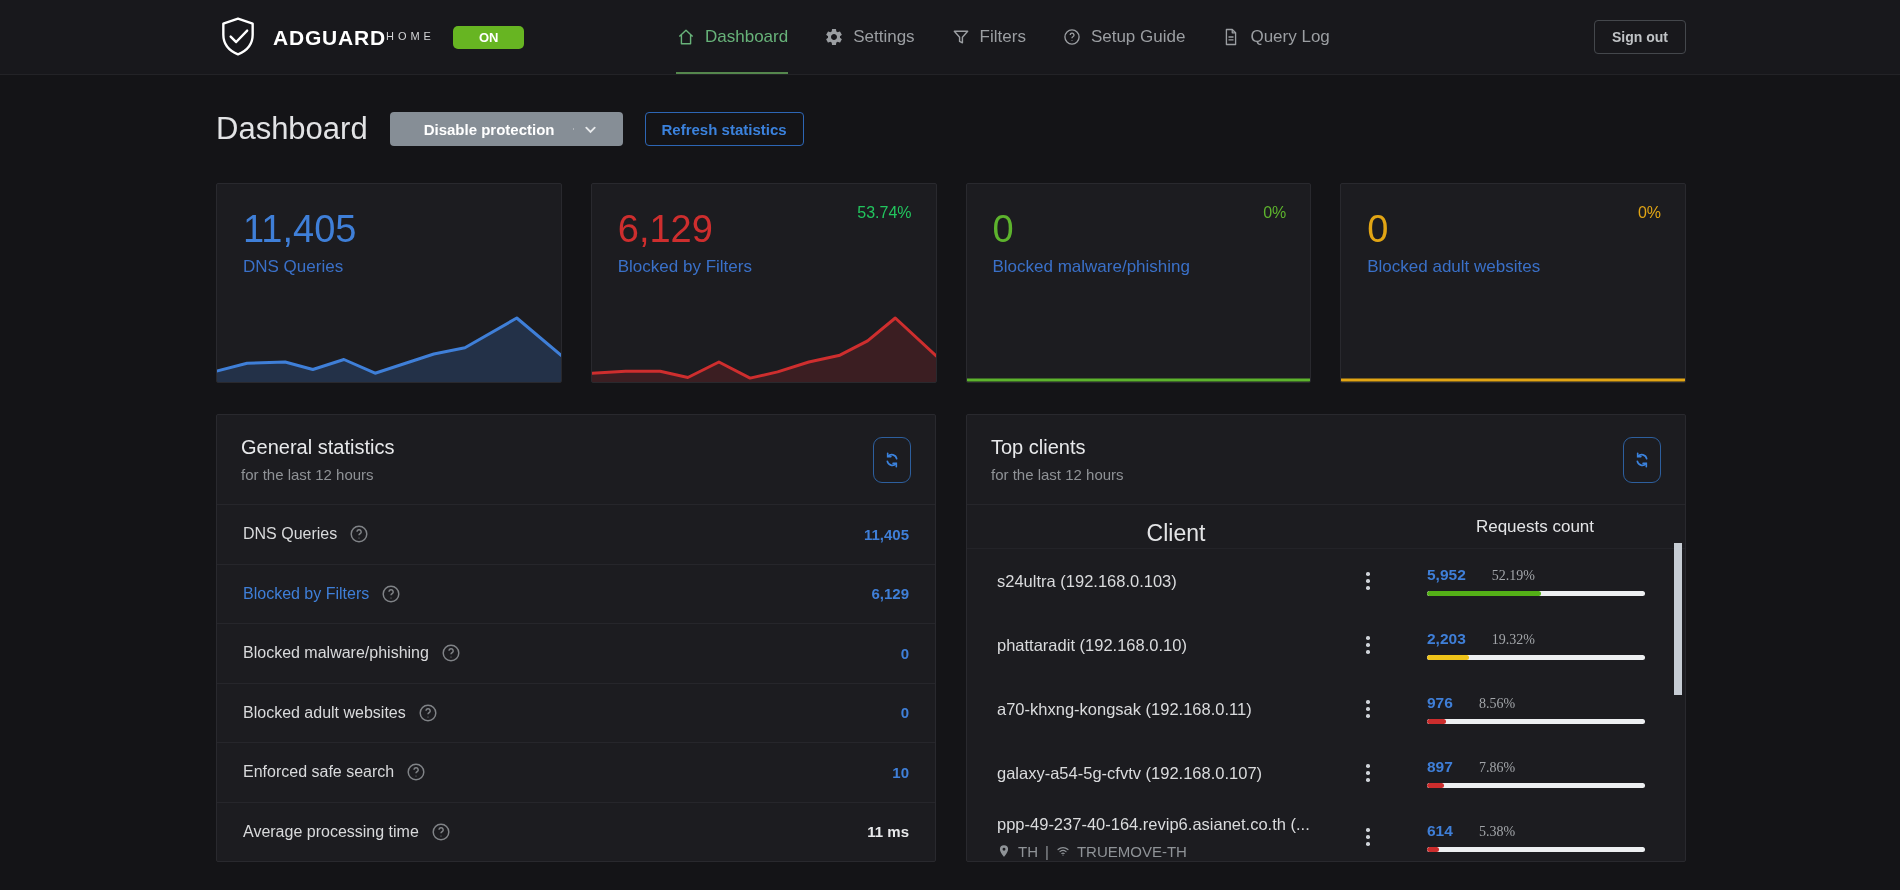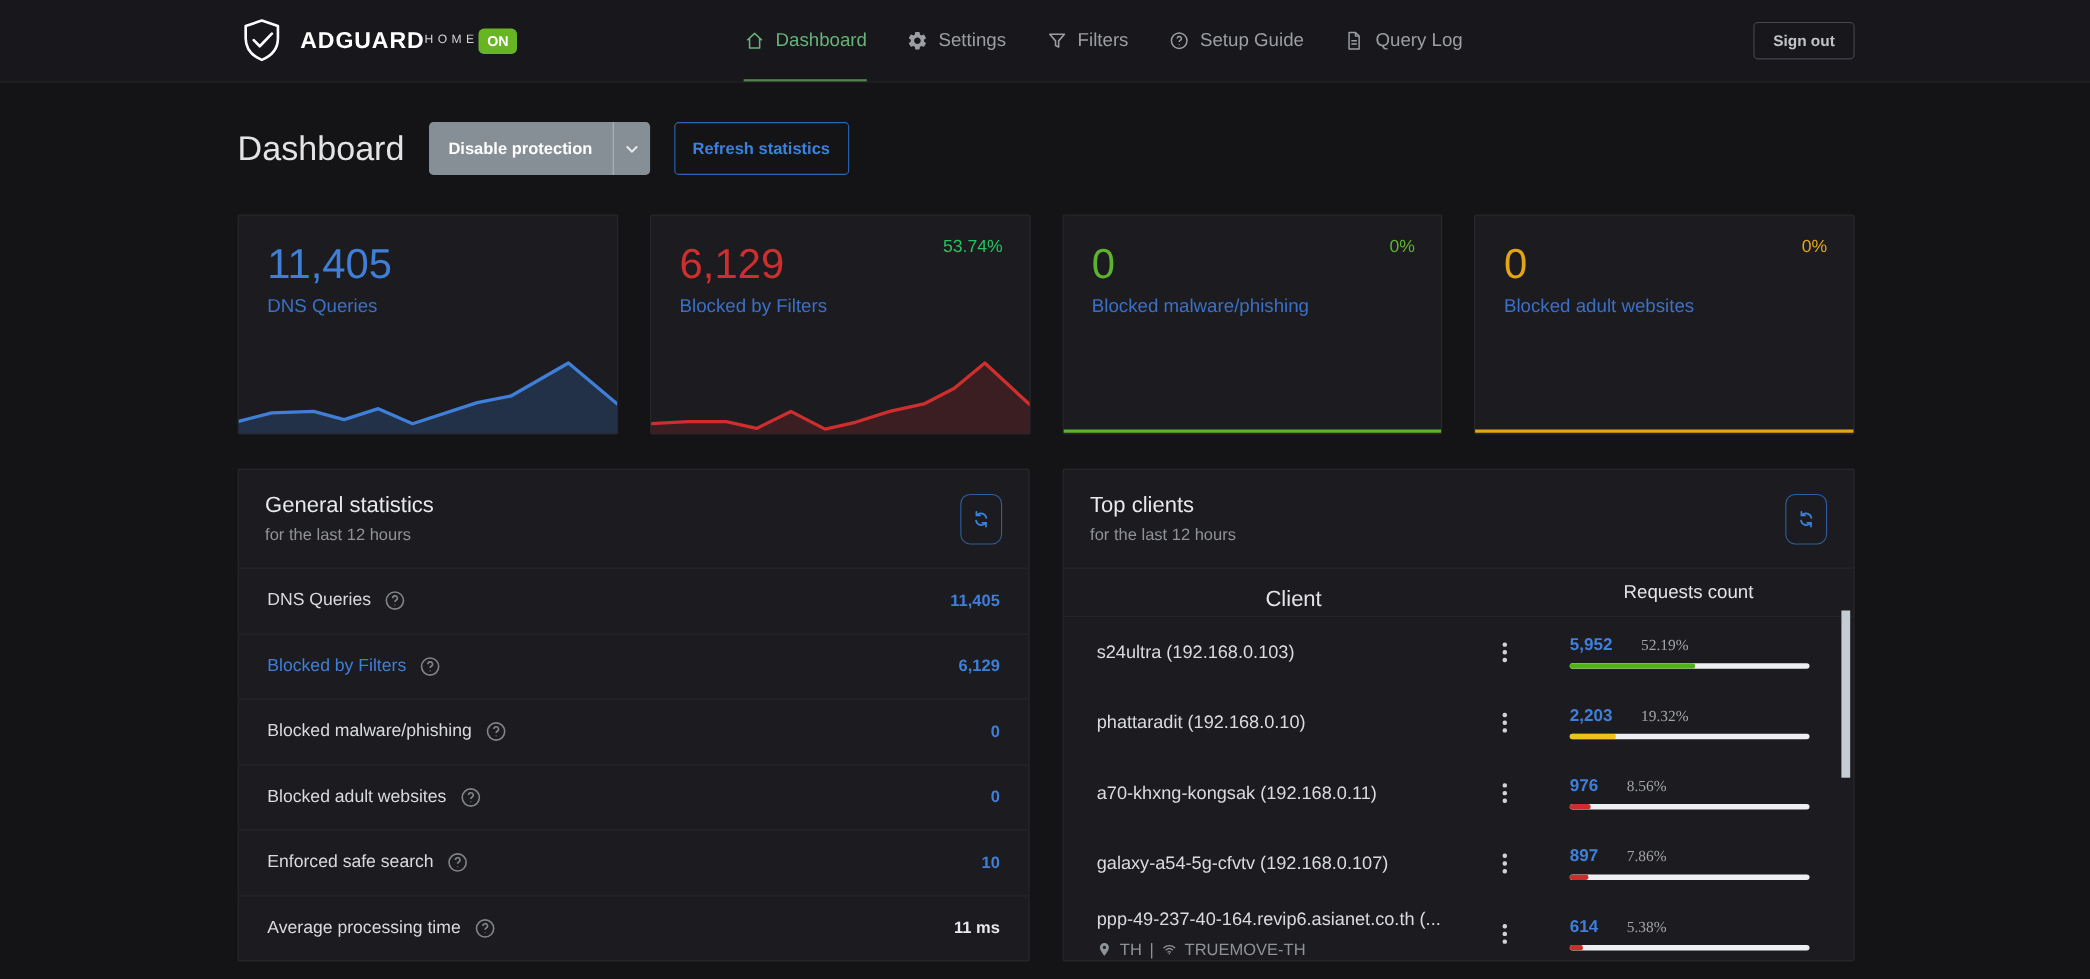--- a/index.html
+++ b/index.html
@@ -13,49 +13,49 @@
   .navbar{
     height:75px; background:#18181c; border-bottom:1px solid #232327;
     display:flex; align-items:center; padding:0 214px 0 216px; position:relative;
   }
   .logo-block{ display:flex; align-items:center; gap:13px; }
   .shield{ width:44px; height:44px; display:block; }
   .logo-text{ display:flex; flex-direction:row; line-height:1; }
   .logo-title{ font-size:21px; font-weight:700; color:#ffffff; letter-spacing:.8px; }
   .logo-sub{ font-size:11px; color:#d3d4d6; letter-spacing:4px; margin-top:4px; }
   .on-badge{
-    background:#67b522; color:#fff; font-size:13px; font-weight:700;
-    padding:4px 8px; border-radius:5px;
+    margin-left:18px; background:#67b522; color:#fff; font-size:13px; font-weight:700;
+    padding:4px 26px; border-radius:5px;
   }
   .main-nav{ position:absolute; left:676px; top:0; height:100%; display:flex; gap:36px; }
   .nav-item{
     display:flex; align-items:center; gap:9px; color:#9b9ea2; font-size:17px;
     cursor:pointer; text-decoration:none; border-bottom:2px solid transparent; padding-top:2px;
   }
   .nav-item.active{ color:#67b279; border-bottom-color:#55874d; }
   .nav-item .icon{ display:flex; }
   .nav-item .icon svg{ width:20px; height:20px; }
   .signout{
     margin-left:auto; background:transparent; border:1px solid #44474c; color:#c0c3c6;
     font-size:14px; padding:8px 17px; border-radius:4px; cursor:pointer;
     font-family:"Liberation Sans", sans-serif; font-weight:700;
   }
   
   main{ padding:0 214px 0 216px; }
   .title-row{ display:flex; align-items:center; gap:22px; margin-top:36px; }
   h1{ font-size:31px; font-weight:400; color:#e2e3e5; }
   .btn-disable{
-    display:flex; background:#868e96; border-radius:4px; overflow:hidden; height:48px;
-    cursor:pointer; border:none; padding:0; font-family:"Liberation Sans", sans-serif;
+    display:flex; background:#868e96; border-radius:4px; overflow:hidden; height:34px;
+    cursor:pointer; border:none; padding:16px; font-family:"Liberation Sans", sans-serif;
   }
   .btn-disable .main-seg{ padding:0 18px; display:flex; align-items:center; color:#fff; font-size:15px; font-weight:700; }
   .btn-disable .chev-seg{ width:34px; border-left:1px solid rgba(255,255,255,.35); display:flex; align-items:center; justify-content:center; color:#e8eaec; }
   .btn-disable .chev-seg svg{ width:15px; height:15px; }
   .btn-refresh{
-    height:48px; padding:0 16px; background:transparent; border:1px solid #2d66b5; color:#3b82dd;
+    height:34px; padding:0 16px; background:transparent; border:1px solid #2d66b5; color:#3b82dd;
     font-size:15px; font-weight:700; border-radius:4px; cursor:pointer;
     font-family:"Liberation Sans", sans-serif;
   }
   
   .cards{ display:grid; grid-template-columns:repeat(4,1fr); gap:29px; margin-top:36px; }
   .stat-card{
     position:relative; height:200px; background:#1c1c20; border:1px solid #29292e;
     border-radius:2px; overflow:hidden;
   }
   .stat-value{ font-size:38px; margin:24px 0 6px 26px; font-weight:400; }
@@ -79,21 +79,21 @@
   
   .g-row{ display:flex; align-items:center; justify-content:space-between; height:59.5px; padding:0 26px; border-bottom:1px solid #26262b; }
   .g-label{ font-size:16px; color:#d9dadc; display:flex; align-items:center; gap:11px; }
   .g-label.link{ color:#3f7fd8; cursor:pointer; }
   .qhelp{ display:flex; color:#808387; }
   .qhelp svg{ width:22px; height:22px; }
   .g-value{ font-size:15px; font-weight:700; color:#3f7fd8; }
   .g-value.white{ color:#e8e9eb; }
   
   .tc-colhead{ display:flex; align-items:center; height:44px; border-bottom:1px solid #232328; }
-  .col-client{ flex:1; text-align:center; font-size:20px; color:#e3e4e6;margin-top:14px; }
+  .col-client{ flex:1; text-align:center; font-size:23px; color:#e3e4e6;margin-top:14px; }
   .col-req{ width:300px; text-align:center; font-size:17px; color:#e3e4e6; }
   .client-row{ display:flex; align-items:center; min-height:64px; padding:6px 26px 6px 30px; }
   .client-cell{ flex:1; min-width:0; }
   .client-name{ font-size:16.5px; color:#dadbdd; white-space:nowrap; overflow:hidden; }
   .client-meta{ display:flex; align-items:center; gap:7px; color:#8f9397; font-size:15px; margin-top:9px; }
   .client-meta .icon{ display:flex; }
   .client-meta .icon svg{ width:14px; height:14px; }
   .kebab{ width:26px; display:flex; flex-direction:column; gap:3.5px; align-items:center; margin-right:46px; cursor:pointer; }
   .kebab i{ width:3.5px; height:3.5px; border-radius:50%; background:#cfd3d8; }
   .count-cell{ width:218px; margin-right:14px; }

